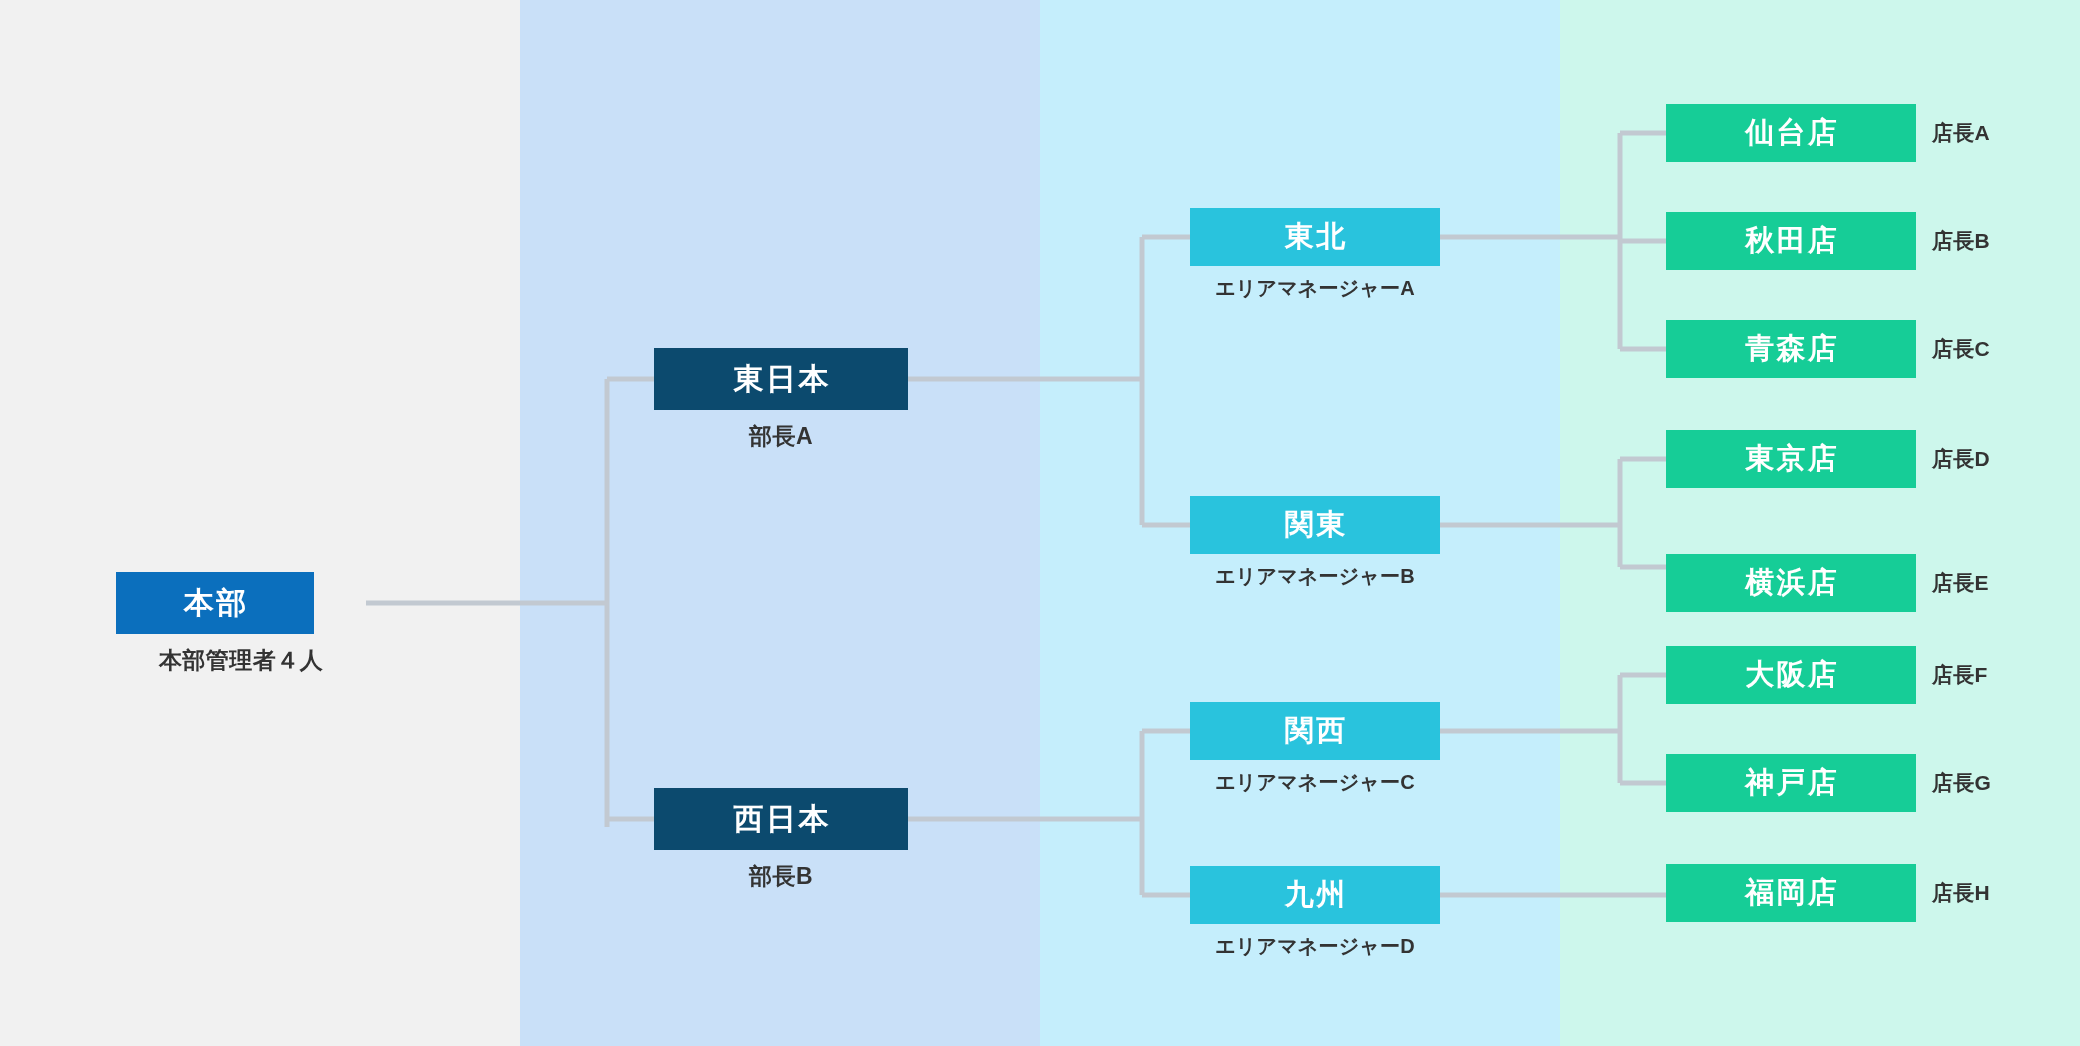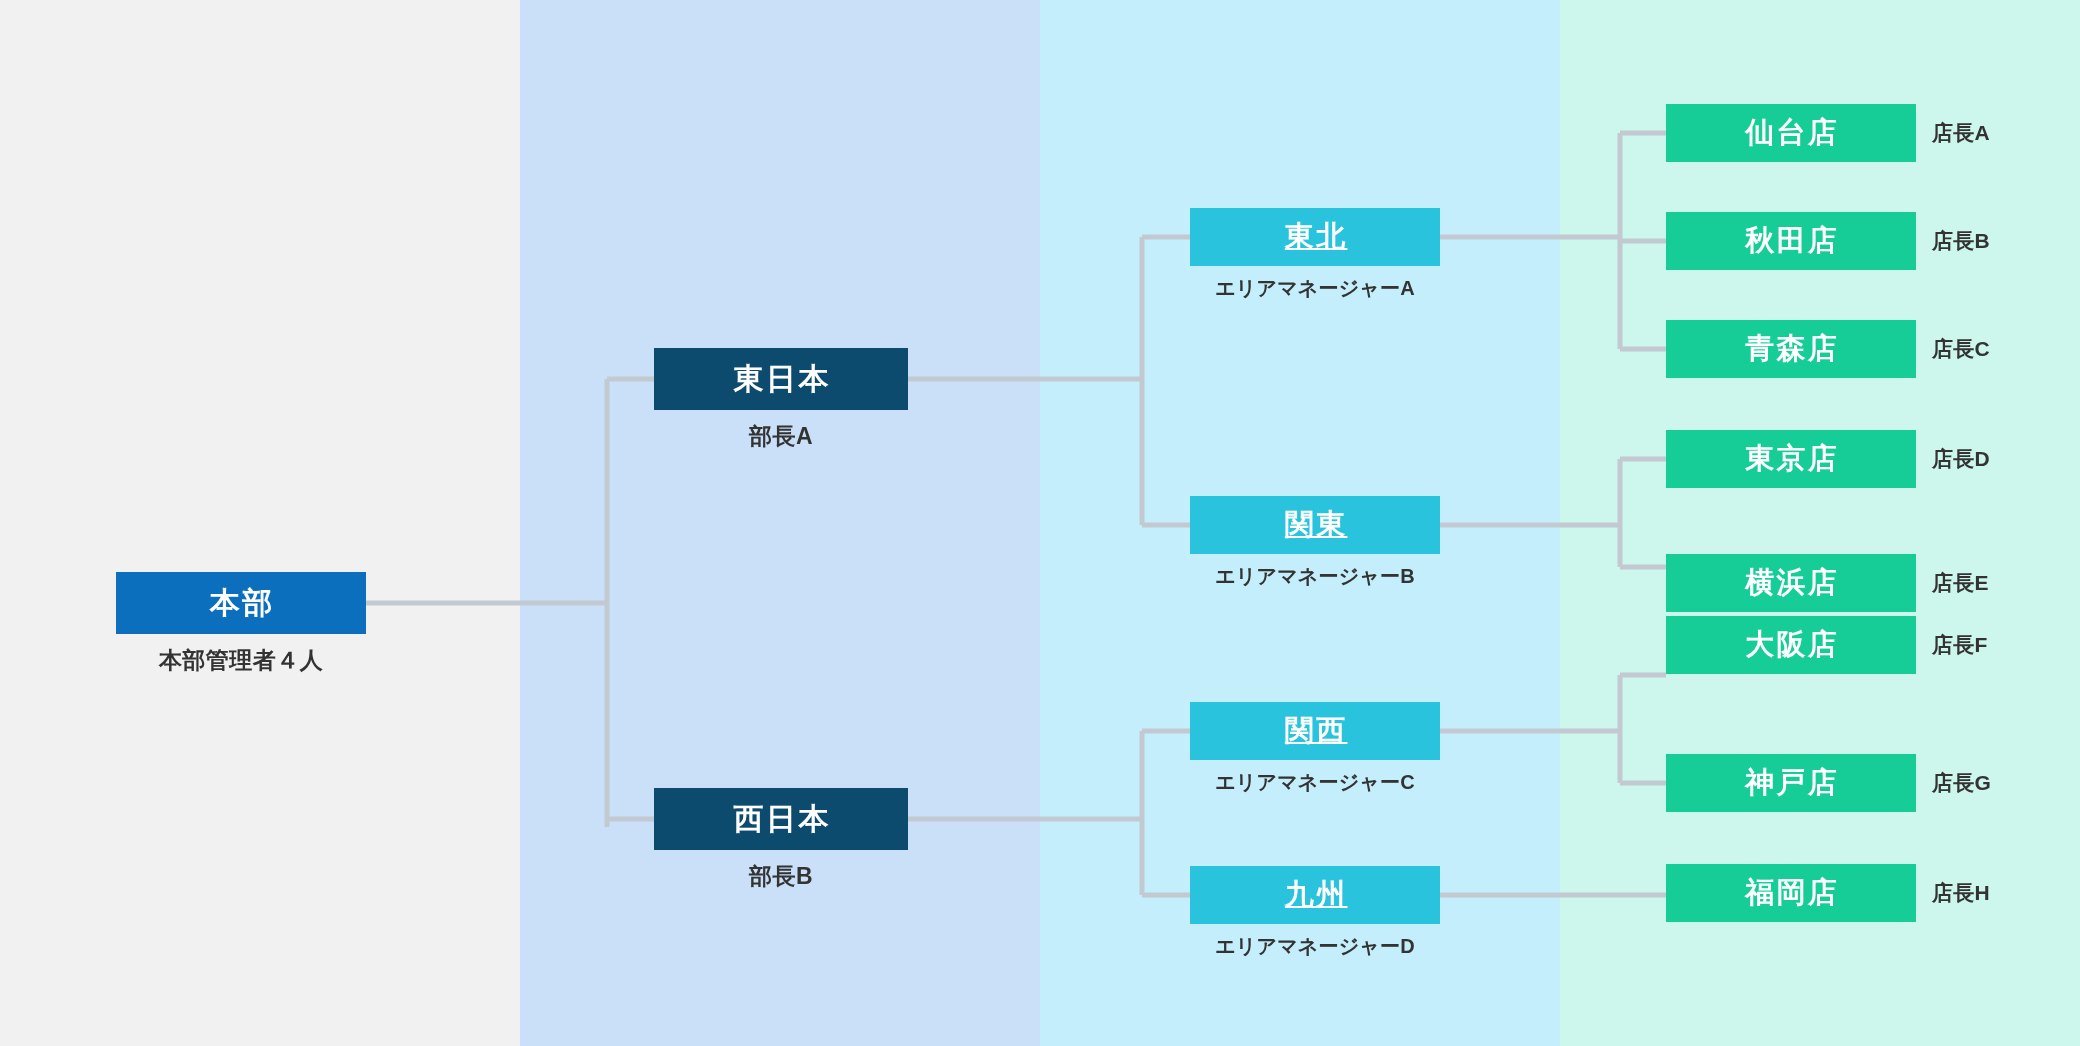--- a/index.html
+++ b/index.html
@@ -66,21 +66,21 @@
   }
   .node-sub {
     color: #333333;
     font-weight: 700;
     white-space: nowrap;
   }
 
   
   .lvl1 { left: 116px; top: 572px; }
   .lvl1 .node-box {
-    width: 250px;
+    width: 198px;
     height: 62px;
     background: #0b6fbd;
     font-size: 30px;
   }
   .lvl1 .node-sub {
     width: 250px;
     text-align: center;
     margin-top: 11px;
     font-size: 23px;
     letter-spacing: 0.02em;
@@ -108,21 +108,20 @@
   .lvl3 { left: 1190px; }
   .lvl3.a-tohoku { top: 208px; }
   .lvl3.a-kanto  { top: 496px; }
   .lvl3.a-kansai { top: 702px; }
   .lvl3.a-kyushu { top: 866px; }
   .lvl3 .node-box {
     width: 250px;
     height: 58px;
     background: #29c3dd;
     font-size: 29px;
-    text-decoration: underline;
   }
   .lvl3 .node-sub {
     width: 250px;
     text-align: center;
     margin-top: 9px;
     font-size: 20px;
     letter-spacing: 0.01em;
   }
 
   
@@ -140,21 +139,21 @@
   .lvl4 .node-sub {
     margin-left: 16px;
     font-size: 21px;
     letter-spacing: 0.01em;
   }
   .s-sendai   { top: 104px; }
   .s-akita    { top: 212px; }
   .s-aomori   { top: 320px; }
   .s-tokyo    { top: 430px; }
   .s-yokohama { top: 554px; }
-  .s-osaka    { top: 616px; }
+  .s-osaka    { top: 646px; }
   .s-kobe     { top: 754px; }
   .s-fukuoka  { top: 864px; text-align: right; }
 </style>
 </head>
 <body>
 
 <div id="chart-root">
 
   <div class="band band-1"></div>
   <div class="band band-2"></div>

